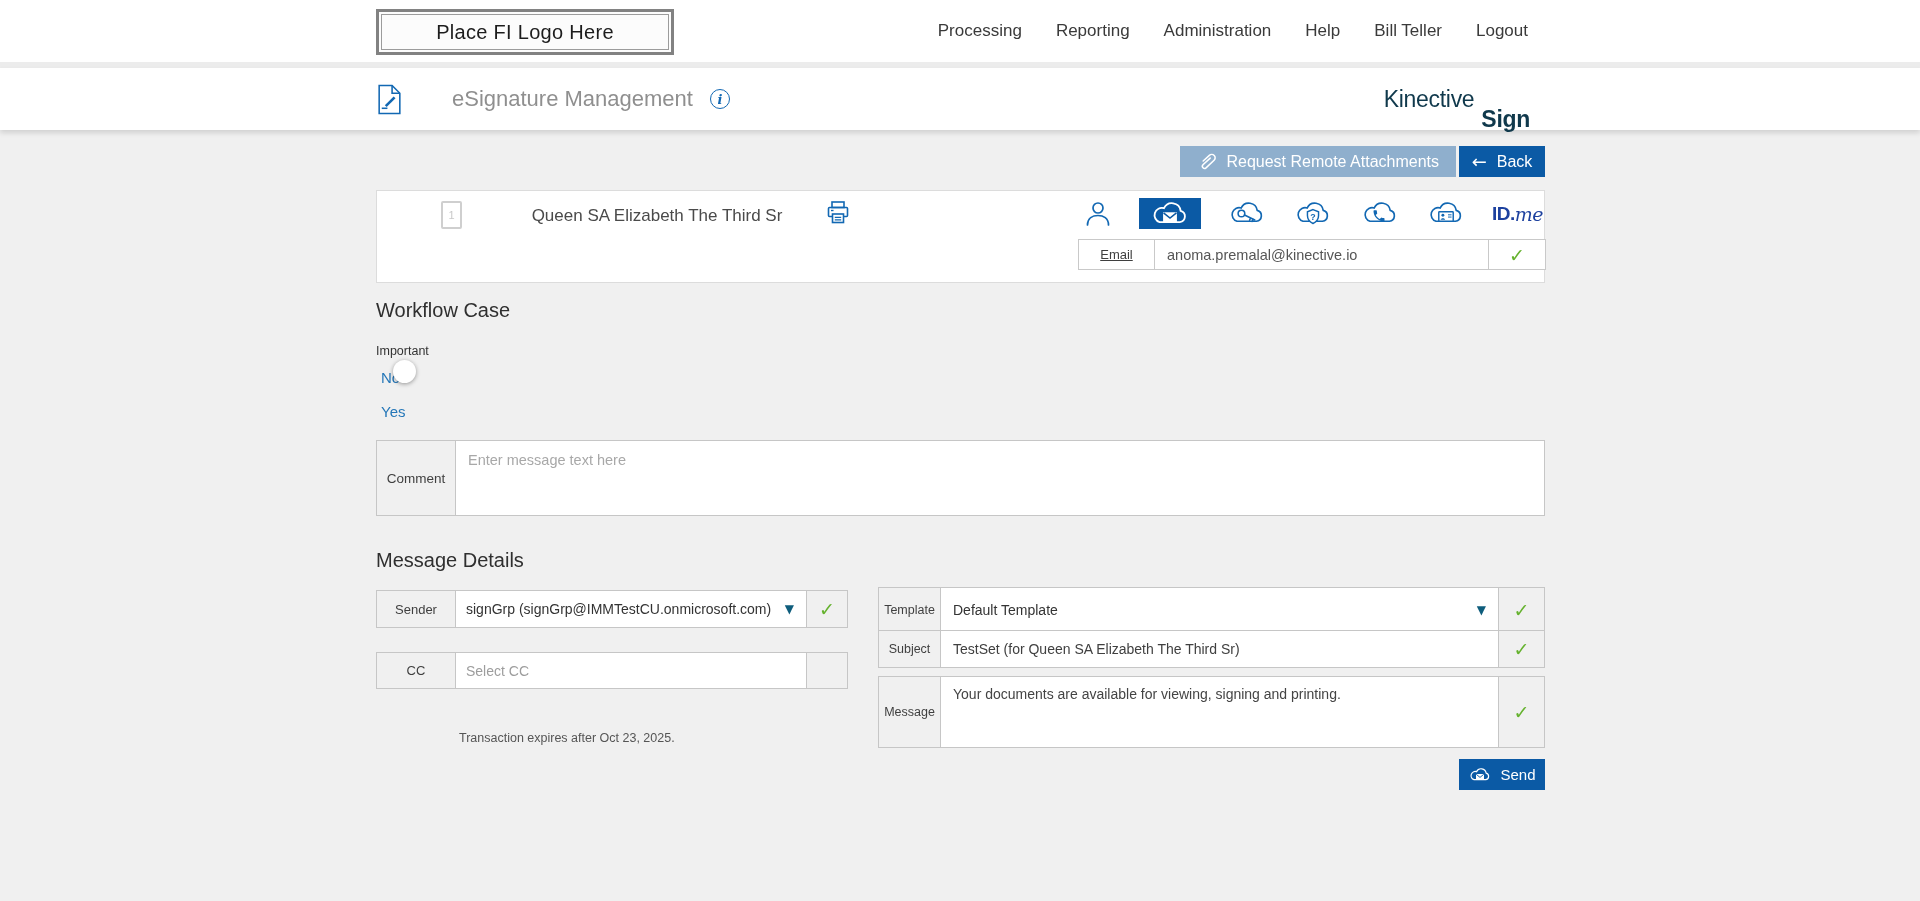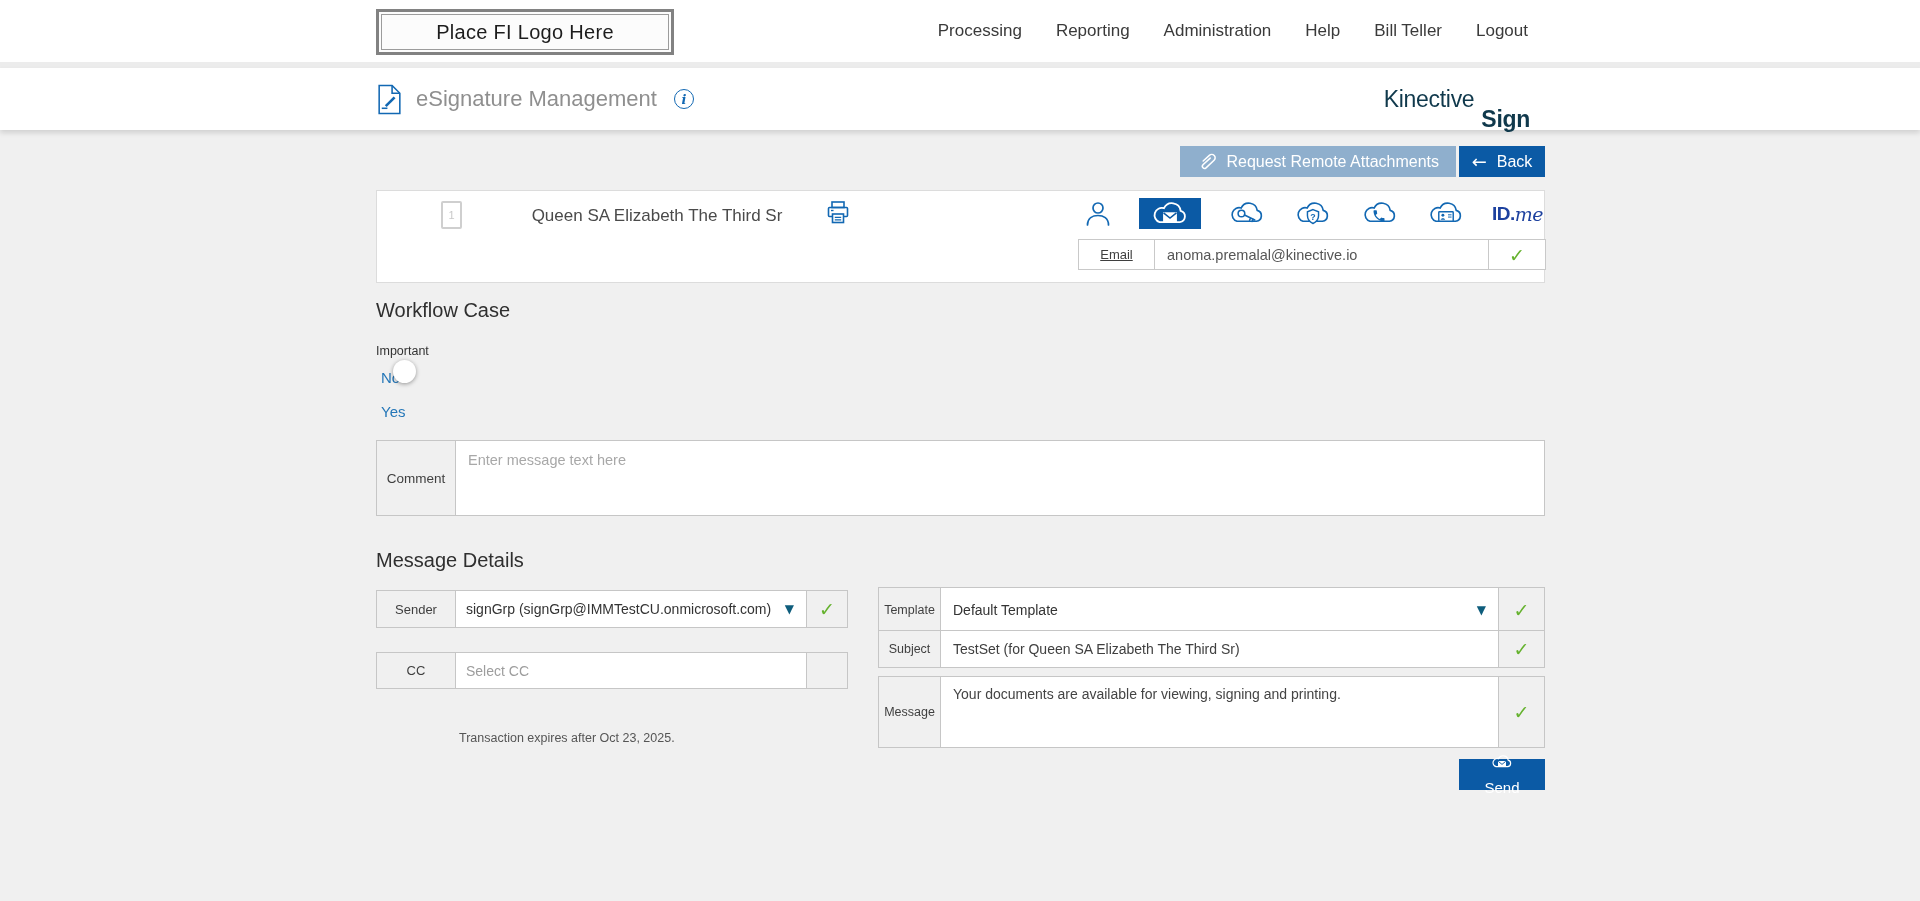--- a/index.html
+++ b/index.html
@@ -31,21 +31,21 @@
     font-size: 17px; color: #3a3a3a;
   }
   .nav-item { cursor: pointer; white-space: nowrap; }
 
   
   .subheader {
     position: absolute; top: 68px; left: 0; right: 0; height: 62px; background: #fff;
     box-shadow: 0 3px 5px rgba(0,0,0,.13);
   }
   .app-title-wrap { position: absolute; left: 376px; top: 0; height: 100%; display: flex; align-items: center; gap: 13px; }
-  .app-title { font-size: 22px; color: #8f8f8f; }
+  .app-title { font-size: 22px; color: #8f8f8f; margin-left: 36px; }
   .info-icon {
     width: 20px; height: 20px; border: 1.6px solid #1268b3; border-radius: 50%;
     color: #1268b3; font: italic bold 13px "DejaVu Serif", serif;
     display: flex; align-items: center; justify-content: center; cursor: pointer; margin-left: 4px;
   }
   .brand {
     position: absolute; right: 390px; top: 0; height: 100%;
     display: flex; align-items: center; font-size: 23px; color: #10394c; letter-spacing: -.3px;
   }
   .brand .bold { font-weight: 700; margin-left: 7px; margin-top: 40px; }
@@ -159,21 +159,21 @@
   .subject-input { width: 100%; height: 100%; border: none; outline: none; padding: 0 12px;
                    font-family: inherit; font-size: 14px; color: #404040; background: transparent; }
 
   .message-row { left: 878px; top: 676px; width: 667px; height: 72px; }
   .message-area { width: 558px; background: #fff; border-right: 1px solid #c6c6c6; }
   .message-area textarea { padding: 8px 12px; font-size: 14px; }
 
   .send-btn {
     position: absolute; left: 1459px; top: 759px; width: 86px; height: 31px;
     background: #0b5aa5; color: #fff; font-size: 15px;
-    display: flex; align-items: center; justify-content: center; gap: 8px; cursor: pointer; flex-direction: column;
+    display: flex; align-items: center; justify-content: center; gap: 8px; cursor: pointer;
   }
 
   svg { display: block; }
 </style>
 </head>
 <body>
 
 <div id="app">
 
   <div class="topnav">

